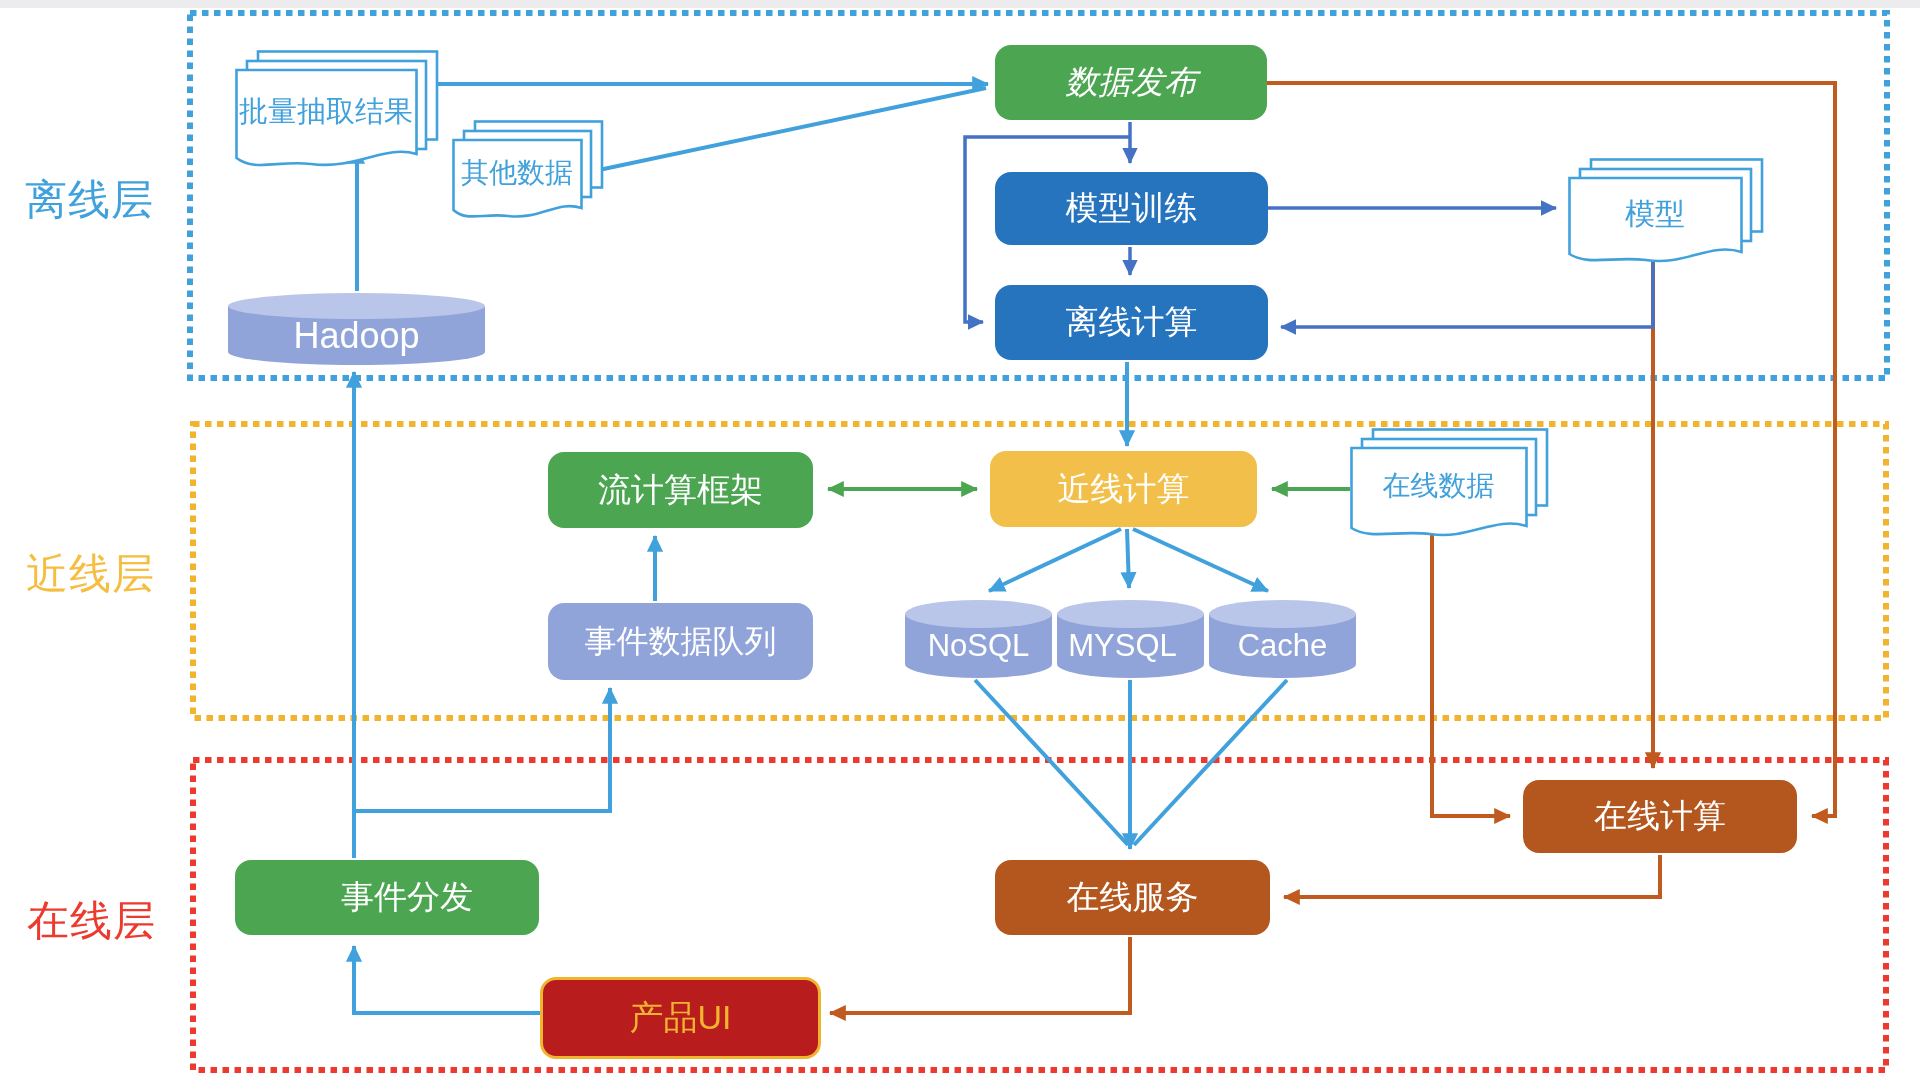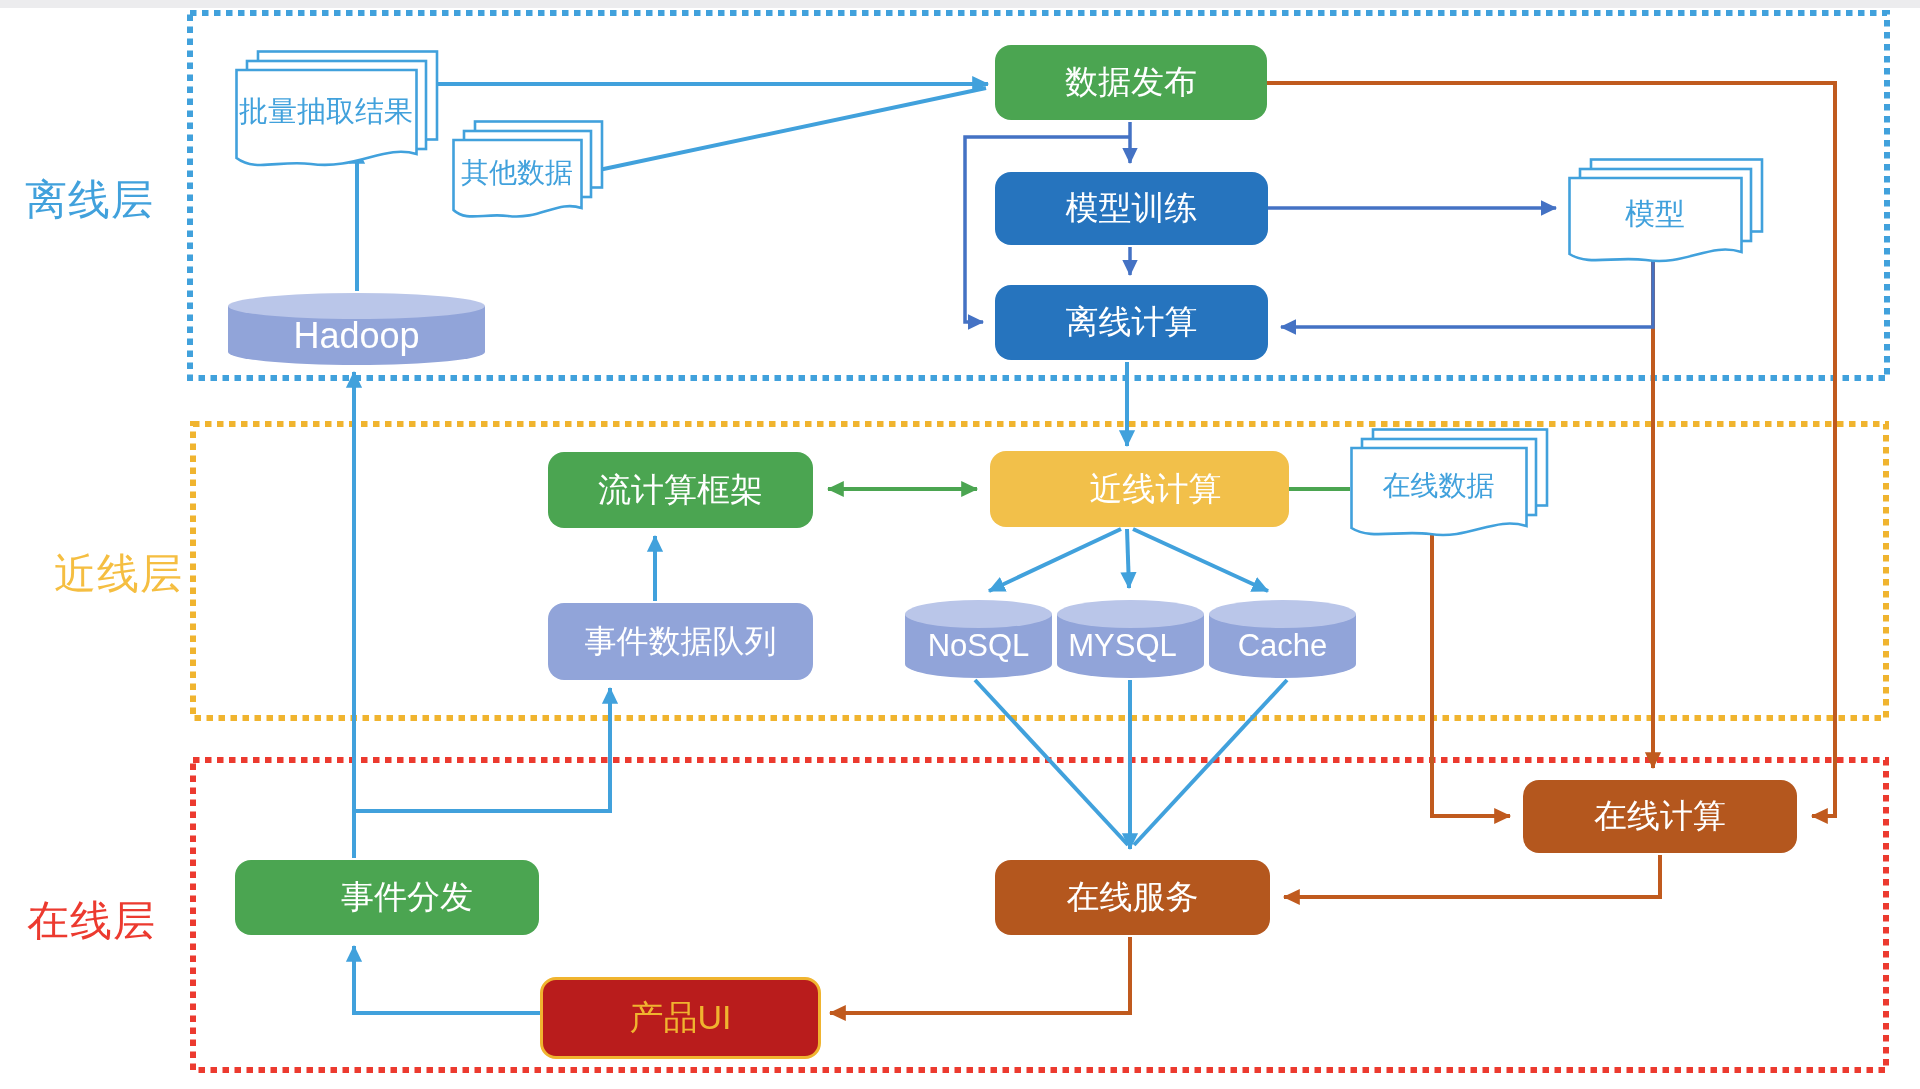--- a/index.html
+++ b/index.html
@@ -86,27 +86,27 @@
     <path class="s-db" d="M1130 137 L965 137 L965 322 L983 322" marker-end="url(#ah-db)"></path>
     <path class="s-db" d="M1130 247 L1130 275" marker-end="url(#ah-db)"></path>
     <path class="s-db" d="M1268 208 L1556 208" marker-end="url(#ah-db)"></path>
     <path class="s-db" d="M1653 254 L1653 327 L1281 327" marker-end="url(#ah-db)"></path>
 
     <path class="s-gr" d="M828 489 L977 489" marker-start="url(#ah-gr-rev)" marker-end="url(#ah-gr)"></path>
     <path class="s-gr" d="M1350 489 L1272 489" marker-end="url(#ah-gr)"></path>
   </svg>
 
   <div class="layer-label ll-off" style="left:25px;top:172px;">离线层</div>
-  <div class="layer-label ll-near" style="left:26px;top:546px;margin-left:28px;">近线层</div>
+  <div class="layer-label ll-near" style="left:26px;top:546px;">近线层</div>
   <div class="layer-label ll-on" style="left:27px;top:893px;">在线层</div>
 
-  <div class="node g" style="left:995px;top:45px;width:272px;height:75px;">数据发布</div>
+  <div class="node g" style="left:995px;top:45px;width:272px;height:75px;font-style:italic;">数据发布</div>
   <div class="node bl" style="left:995px;top:172px;width:273px;height:73px;">模型训练</div>
   <div class="node bl" style="left:995px;top:285px;width:273px;height:75px;">离线计算</div>
-  <div class="node gold" style="left:990px;top:451px;width:267px;height:76px;padding-left:32px;">近线计算</div>
+  <div class="node gold" style="left:990px;top:451px;width:267px;height:76px;">近线计算</div>
   <div class="node g" style="left:548px;top:452px;width:265px;height:76px;">流计算框架</div>
   <div class="node peri" style="left:548px;top:603px;width:265px;height:77px;font-size:32px;">事件数据队列</div>
   <div class="node g" style="left:235px;top:860px;width:264px;height:75px;padding-left:40px;">事件分发</div>
   <div class="node brown" style="left:995px;top:860px;width:275px;height:75px;">在线服务</div>
   <div class="node brown" style="left:1523px;top:780px;width:274px;height:73px;">在线计算</div>
   <div class="node ui" style="left:540px;top:977px;width:275px;height:76px;">产品UI</div>
 
   <div class="docnode" style="left:235px;top:22px;width:180px;height:124px;margin-top:28px;">
     <svg width="204" height="124" viewBox="0 0 204 124">
       <rect class="doc-page" x="23" y="1.5" width="179" height="88"></rect>

